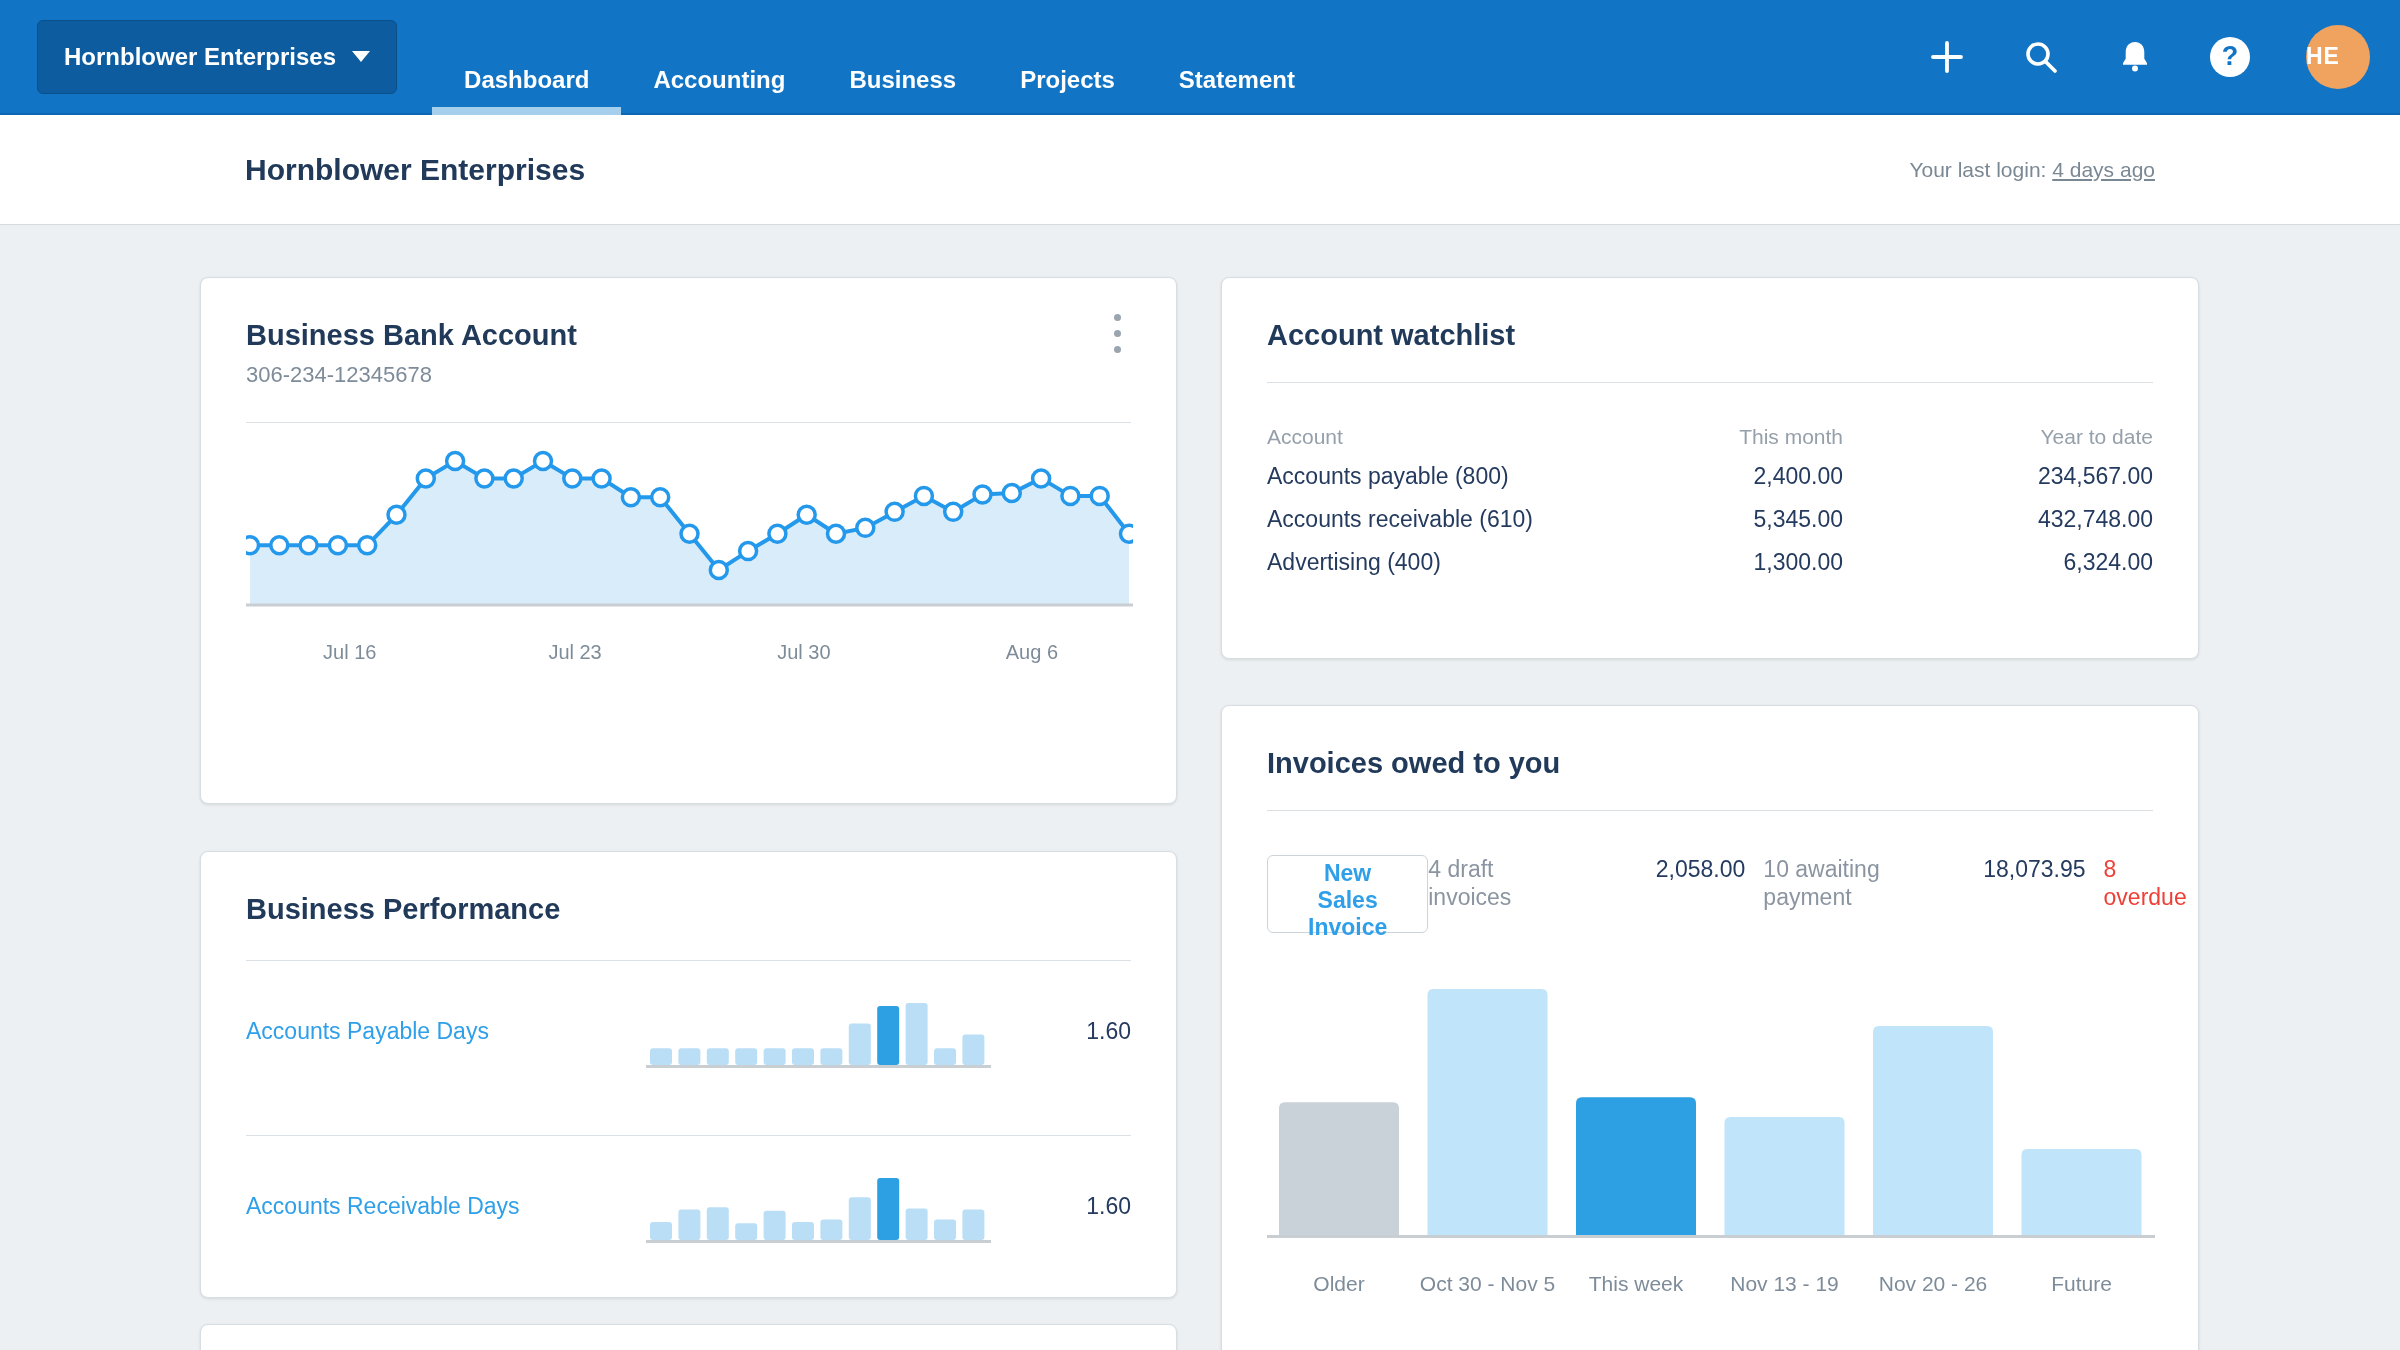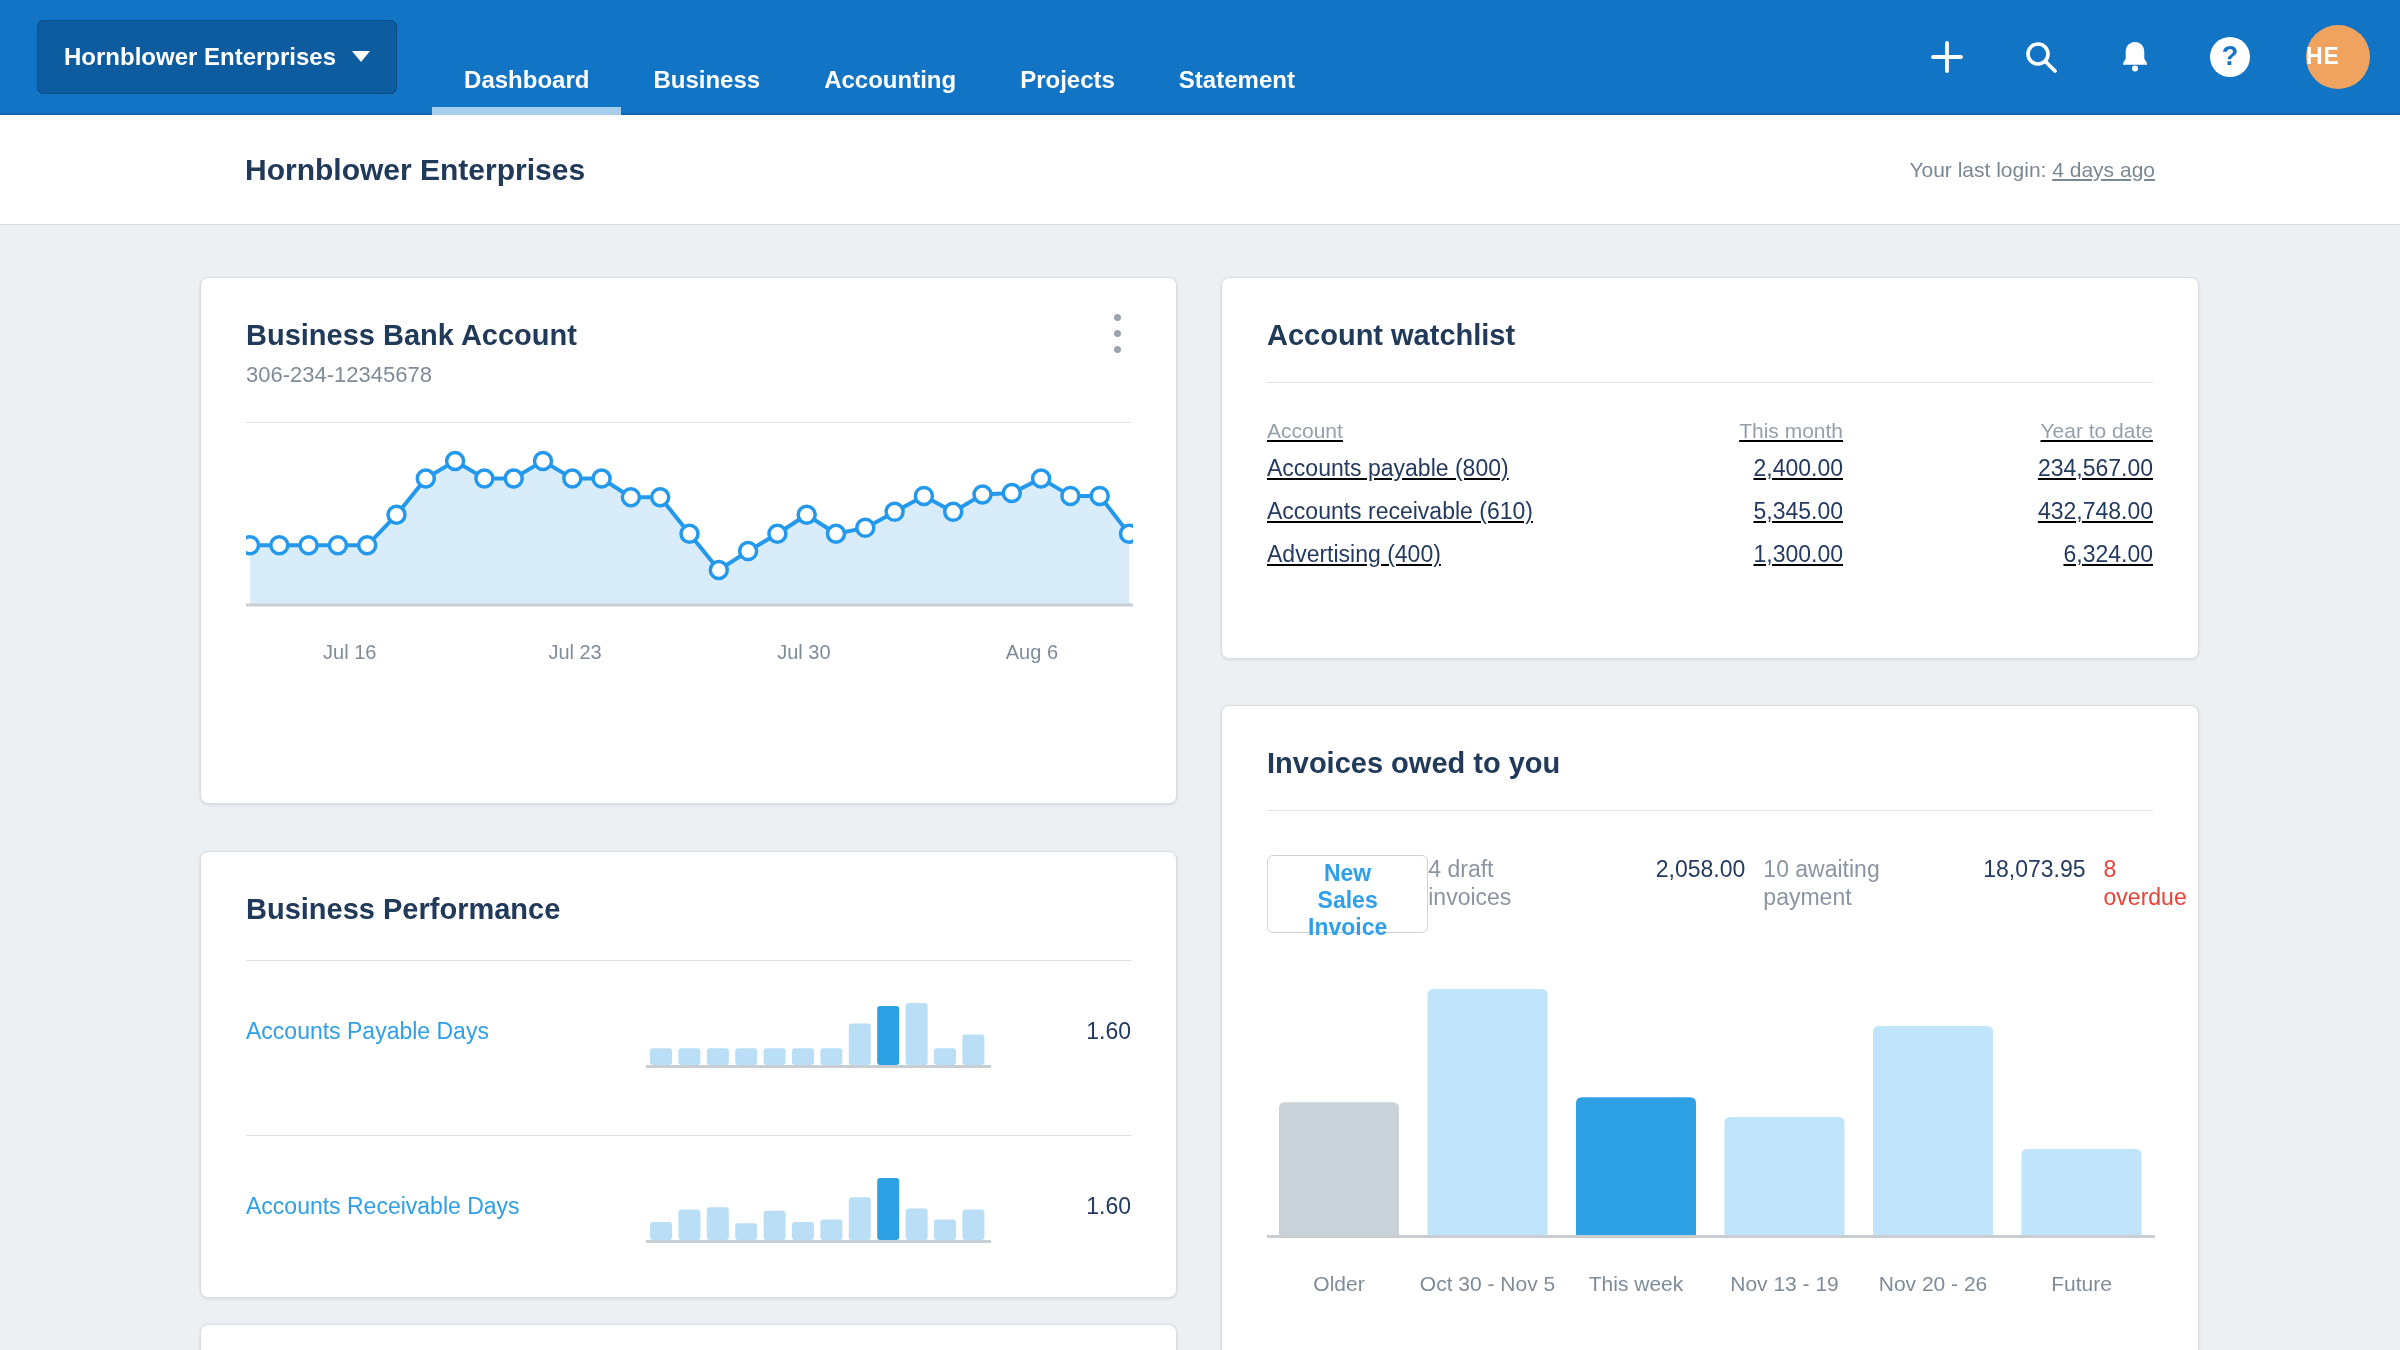--- a/index.html
+++ b/index.html
@@ -65,21 +65,21 @@
   .recon-row { display:flex; align-items:center; margin-top:38px; }
   .check-badge { width:40px; height:40px; border-radius:50%; background:#3db528; display:flex; align-items:center; justify-content:center; flex:none; }
   .recon-label { margin-left:18px; font-size:23px; color:#243a5e; }
   .stmt-label { margin-left:auto; font-size:23px; color:#7e8c9a; }
   .stmt-value { margin-left:auto; font-size:23px; color:#243a5e; }
   .bank-chart { margin-top:24px; }
 
   
   #card-watchlist .divider { margin-top:30px; }
   .wl-table { margin-top:36px; }
-  .wl-row { display:flex; align-items:flex-start; height:43px;text-decoration:underline; }
+  .wl-row { display:flex; align-items:center; height:43px; }
   .wl-row.header { height:36px; }
   .wl-row .c0 { flex:1; text-align:left; }
   .wl-row .c1 { width:300px; text-align:right; }
   .wl-row .c2 { width:310px; text-align:right; }
   .wl-row.header span { font-size:21px; color:#95a0ab; }
   .wl-row.data span { font-size:23px; color:#243a5e; }
 
   
   #card-perf .divider { margin-top:34px; }
   .perf-row { display:flex; align-items:center; height:140px; }
@@ -104,22 +104,22 @@
 </head>
 <body>
 
 <nav class="topnav">
   <div class="org-btn">
     <span>Hornblower Enterprises</span>
     <span class="caret-down"></span>
   </div>
   <ul class="nav-items">
       <li class="nav-item active">Dashboard</li>
+      <li class="nav-item">Accounting</li>
       <li class="nav-item">Business</li>
-      <li class="nav-item">Accounting</li>
       <li class="nav-item">Projects</li>
       <li class="nav-item">Statement</li>
     </ul>
   <div class="nav-icons">
     <div class="nav-icon">
       <svg width="38" height="38" viewBox="0 0 38 38">
           <path d="M19 5v28M5 19h28" stroke="#fff" stroke-width="3.8" stroke-linecap="round" fill="none"></path>
         </svg>
     </div>
     <div class="nav-icon">

